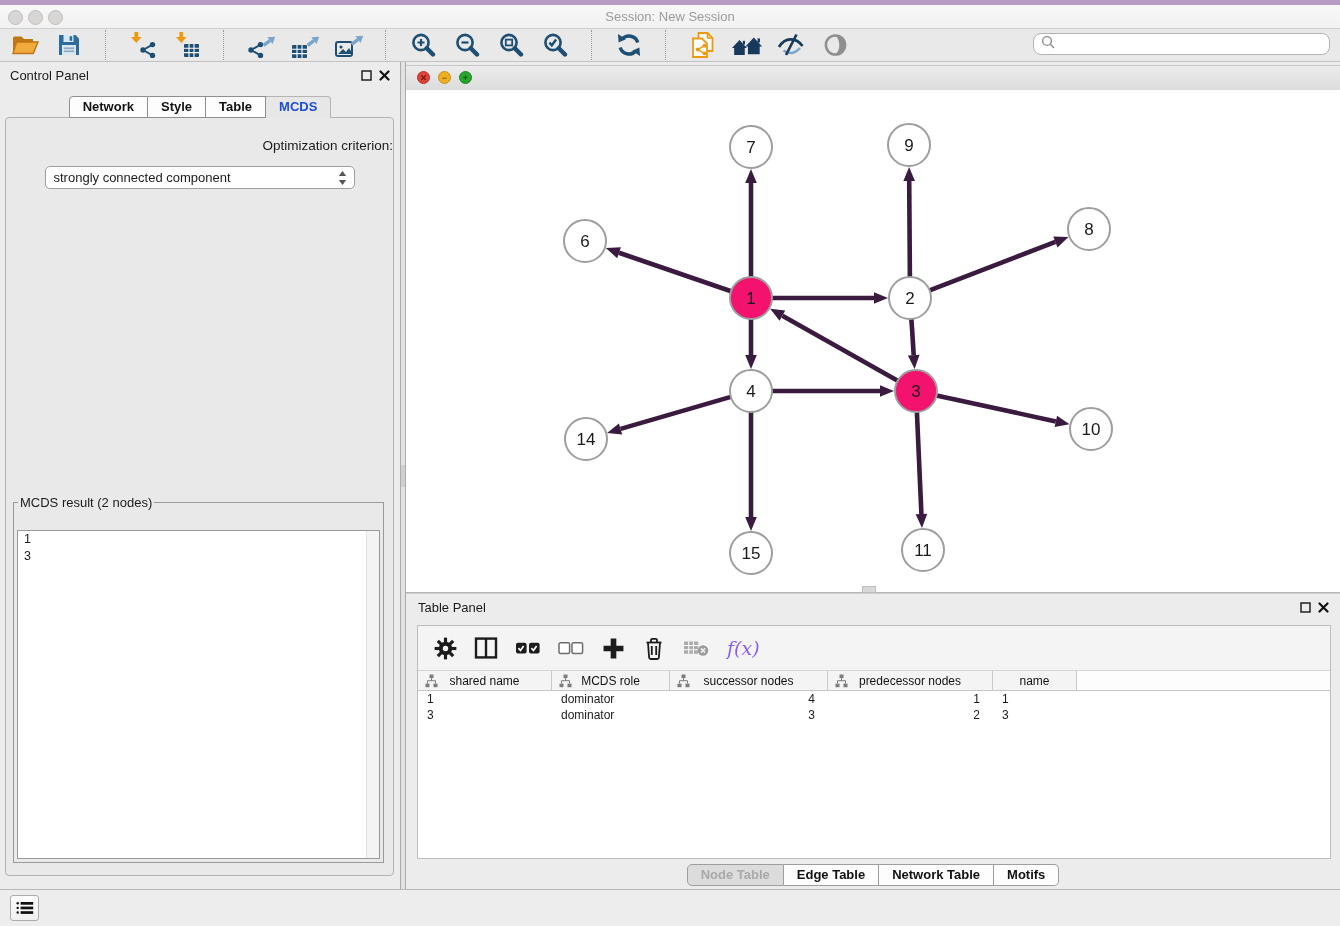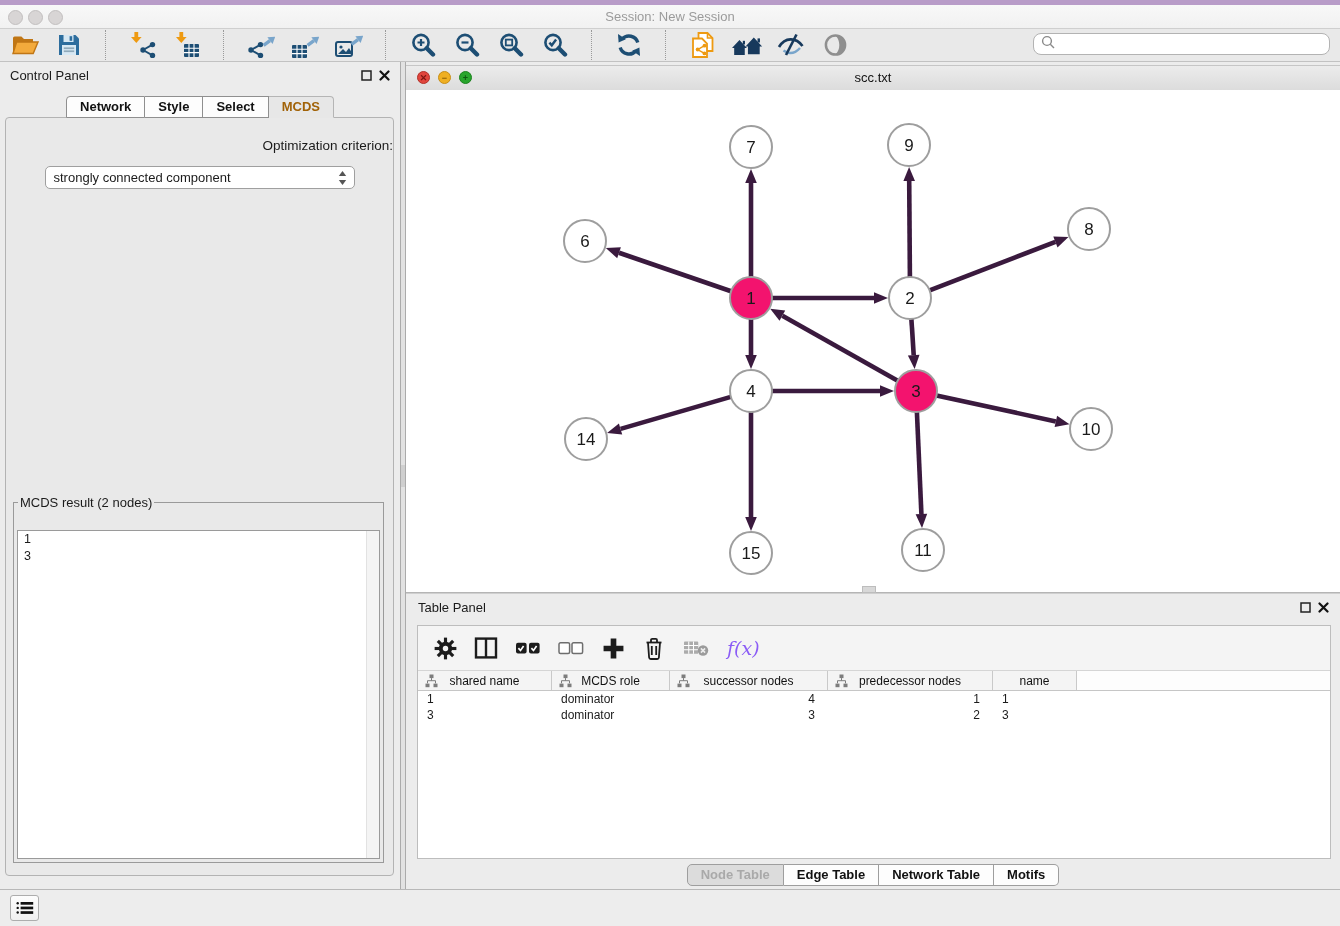--- a/index.html
+++ b/index.html
@@ -25,21 +25,21 @@
   
   #control-panel{position:absolute;left:0;top:62px;width:400px;bottom:36px;background:#ececec;}
   .panel-head{position:relative;height:26px;}
   .panel-head .ptitle{position:absolute;left:10px;top:6px;font-size:13px;color:#1b1b1b;}
   .phbtn{position:absolute;top:7px;width:13px;height:13px;display:flex;align-items:center;justify-content:center;cursor:default;}
   #cp-tabs{position:absolute;left:0;right:0;top:34px;height:36px;display:flex;justify-content:center;z-index:2;}
   .cptab{height:20px;line-height:20px;padding:0 13px;font-size:13px;font-weight:bold;background:#fdfdfd;
          border:1px solid #8f8f8f;border-left:none;color:#111;cursor:default;}
   .cptab:first-child{border-left:1px solid #8f8f8f;border-top-left-radius:4px;}
   .cptab:last-child{border-top-right-radius:4px;}
-  .cptab.sel{background:#e7e7e7;color:#a16207;border-color:#b5b5b5;border-bottom-color:#e7e7e7;}
+  .cptab.sel{background:#e7e7e7;color:#1d4ed8;border-color:#b5b5b5;border-bottom-color:#e7e7e7;}
   #cp-box{position:absolute;left:5px;right:6px;top:55px;bottom:14px;background:#e9e9e9;
           border:1px solid #b3b3b3;border-radius:4px;}
   #opt-label{margin-top:20px;text-align:right;font-size:13.5px;}
   #criterion-select{width:310px;height:23px;margin:13px auto 0;background:#fff;border:1px solid #9f9f9f;
           border-radius:5px;display:flex;align-items:center;padding:0 8px;box-sizing:border-box;font-size:13px;position:relative;}
   #criterion-select .stepper{position:absolute;right:7px;top:3px;}
   #cp-buttons{display:flex;justify-content:center;gap:14px;margin-top:12px;}
   .cbtn{height:22px;line-height:20px;padding:0 14px;background:linear-gradient(#ffffff,#f2f2f2);
         border:1px solid #a8a8a8;border-radius:5px;font-size:13px;cursor:default;}
   #mcds-fieldset{position:absolute;left:7px;right:9px;top:377px;height:362px;margin:0;
@@ -286,21 +286,21 @@
       </span>
     <span class="phbtn" style="right:9px">
         <svg width="11" height="11" viewBox="0 0 11 11">
           <path d="M1.5 1.5 L9.5 9.5 M9.5 1.5 L1.5 9.5" stroke="#111" stroke-width="2.2" stroke-linecap="round"></path>
         </svg>
       </span>
   </div>
   <div id="cp-tabs">
       <div class="cptab">Network</div>
       <div class="cptab">Style</div>
-      <div class="cptab">Select</div>
+      <div class="cptab">Table</div>
       <div class="cptab sel">MCDS</div>
     </div>
   <div id="cp-box">
     <div id="opt-label">Optimization criterion:</div>
     <div id="criterion-select">
       <span>strongly connected component</span>
       <span class="stepper">
         <svg width="9" height="16" viewBox="0 0 9 16">
             <polygon points="4.5,1 8.2,6 0.8,6" fill="#555"></polygon>
             <polygon points="4.5,15 8.2,10 0.8,10" fill="#555"></polygon>
@@ -322,21 +322,20 @@
 
 <div id="vsplit">
     <div class="grip"></div>
   </div>
 
 <div id="network-window">
   <div id="nw-titlebar">
     <span class="light" style="left:11px;background:#e1453d;border:1px solid #b23129;color:#7d1712">✕</span>
     <span class="light" style="left:32px;background:#efaf22;border:1px solid #c78e17;color:#8a5e07">−</span>
     <span class="light" style="left:53px;background:#28a52c;border:1px solid #1d821f;color:#0d5a10">+</span>
-    <div id="nw-title">scc.txt</div>
   </div>
   <div id="graph-canvas">
     <svg id="graph-svg">
         <g>
           <line x1="345.0" y1="187.0" x2="345.0" y2="93.0" stroke="#3a1a3e" stroke-width="4.6"></line>
           <polygon points="345.0,79.0 350.8,93.0 339.2,93.0" fill="#3a1a3e"></polygon>
         </g>
         <g>
           <line x1="325.1" y1="201.2" x2="213.0" y2="162.7" stroke="#3a1a3e" stroke-width="4.6"></line>
           <polygon points="199.8,158.1 214.9,157.2 211.2,168.2" fill="#3a1a3e"></polygon>

